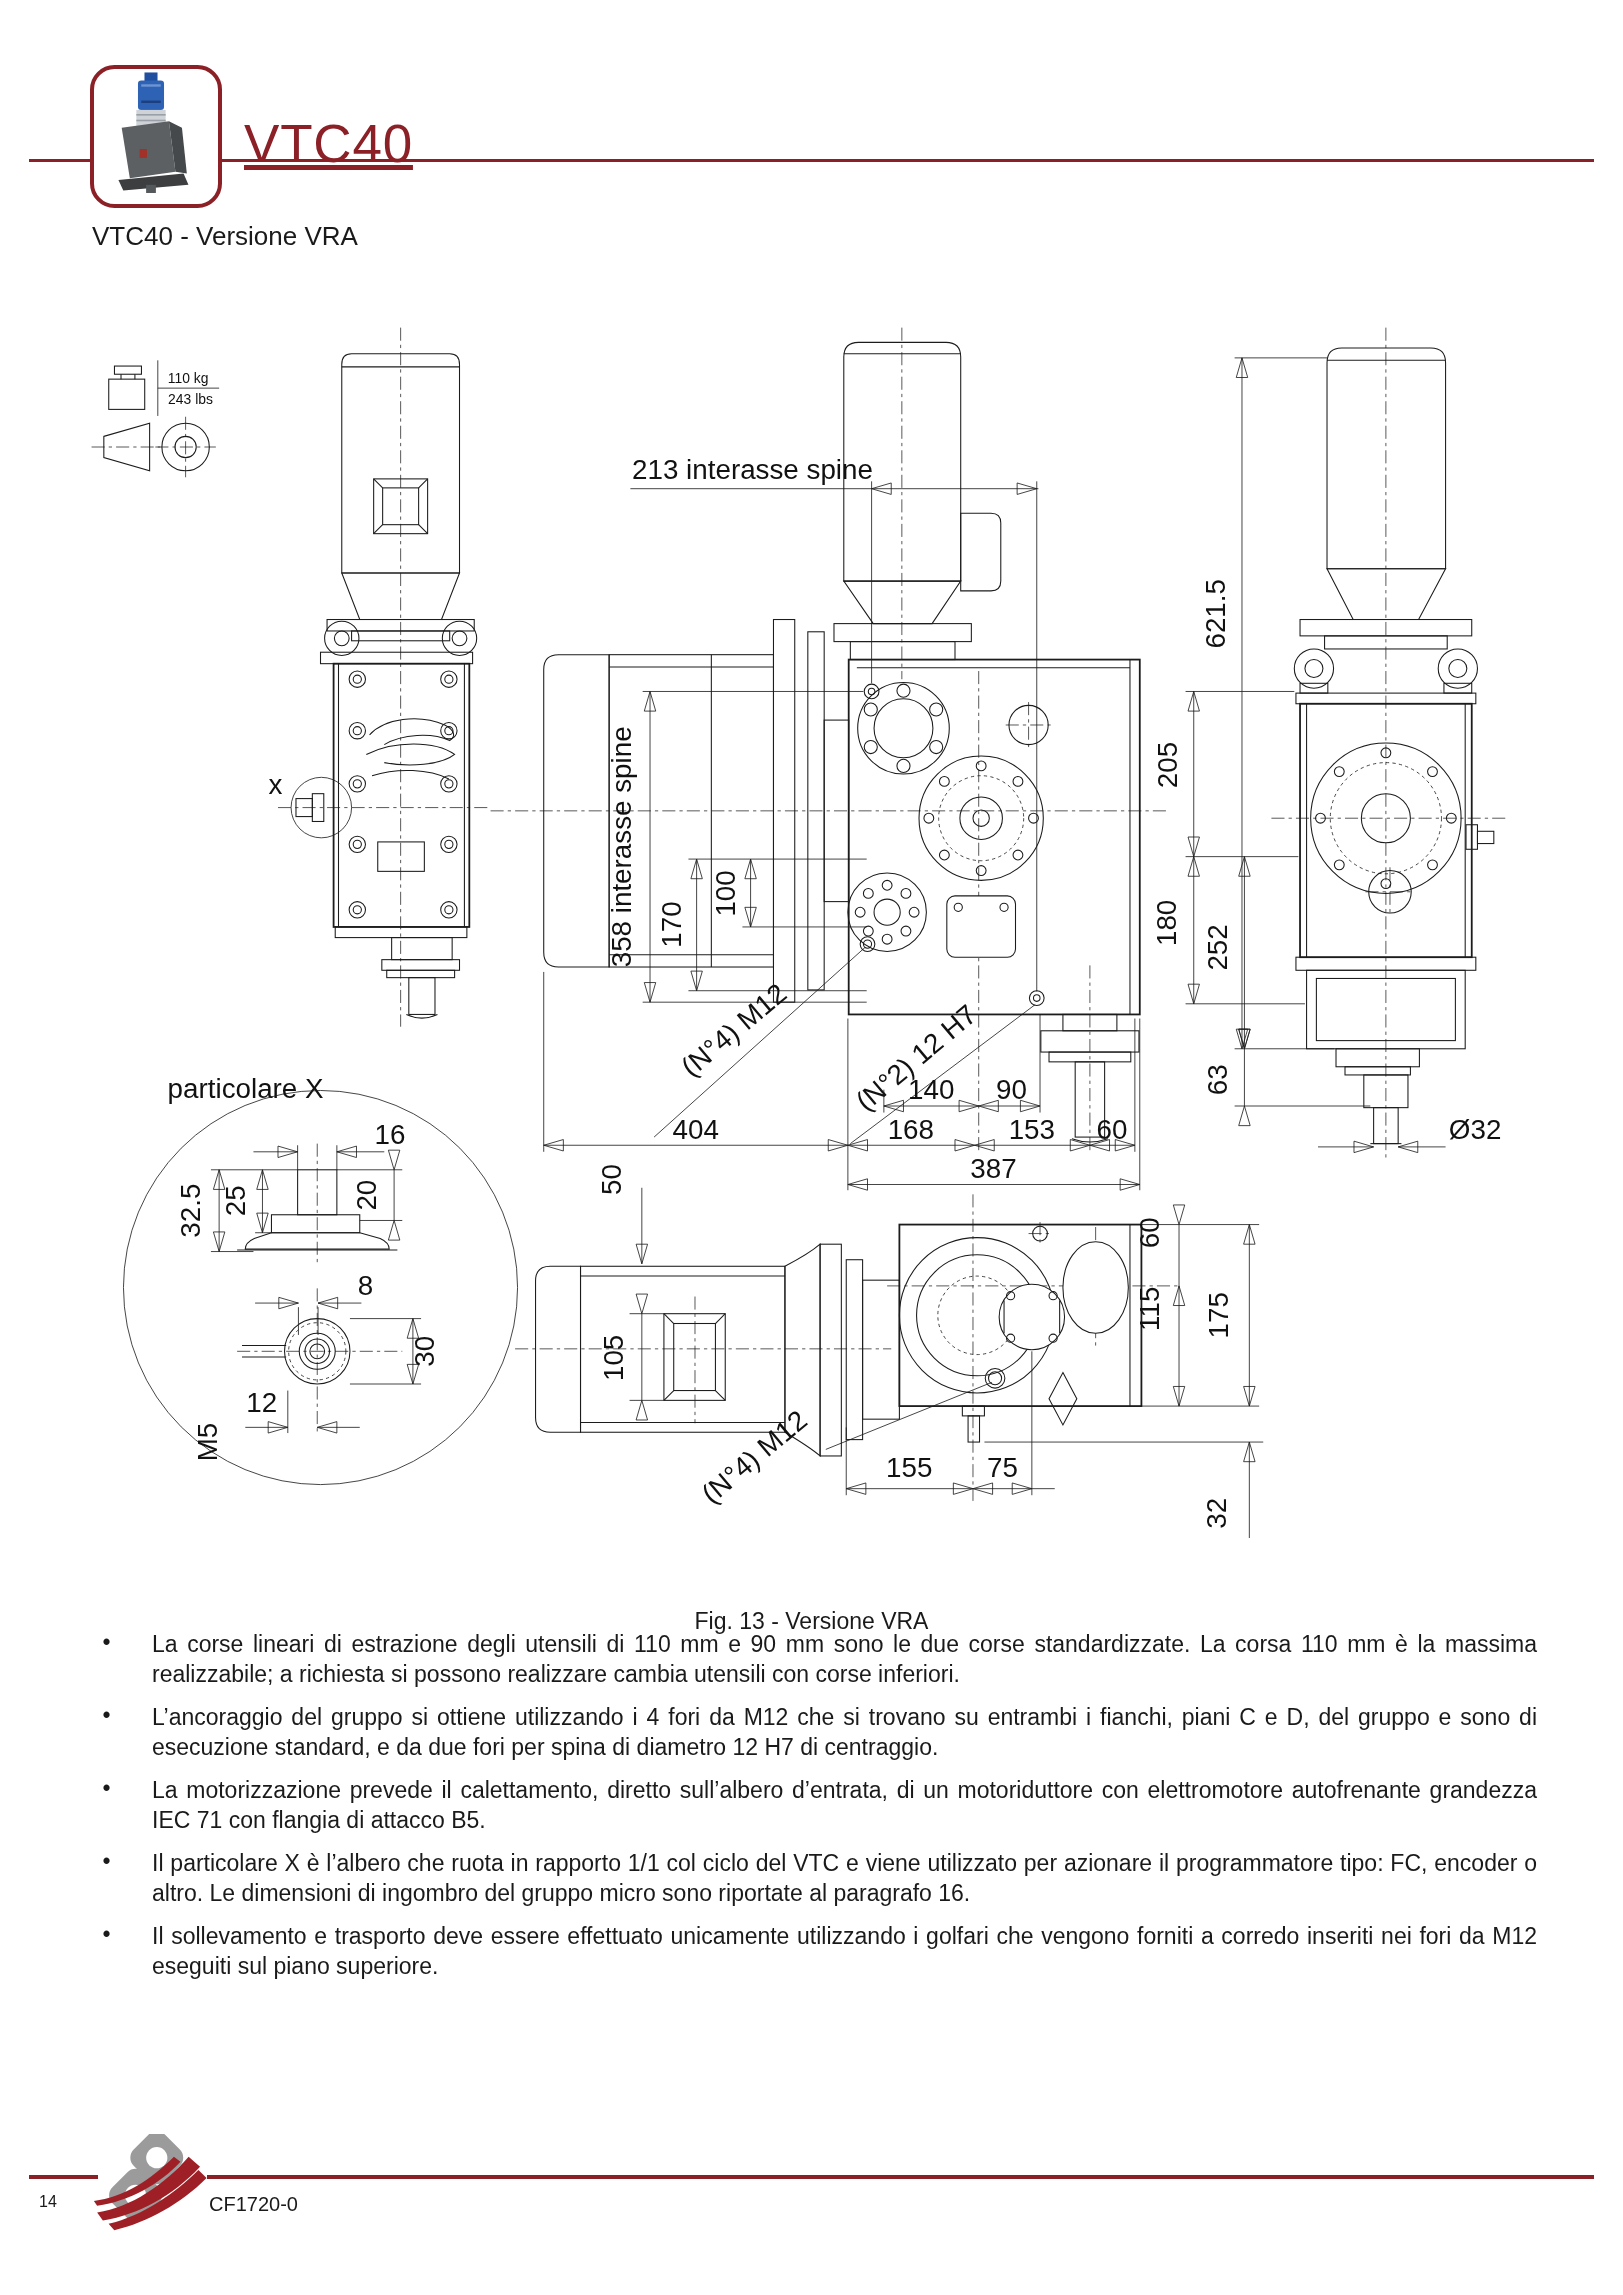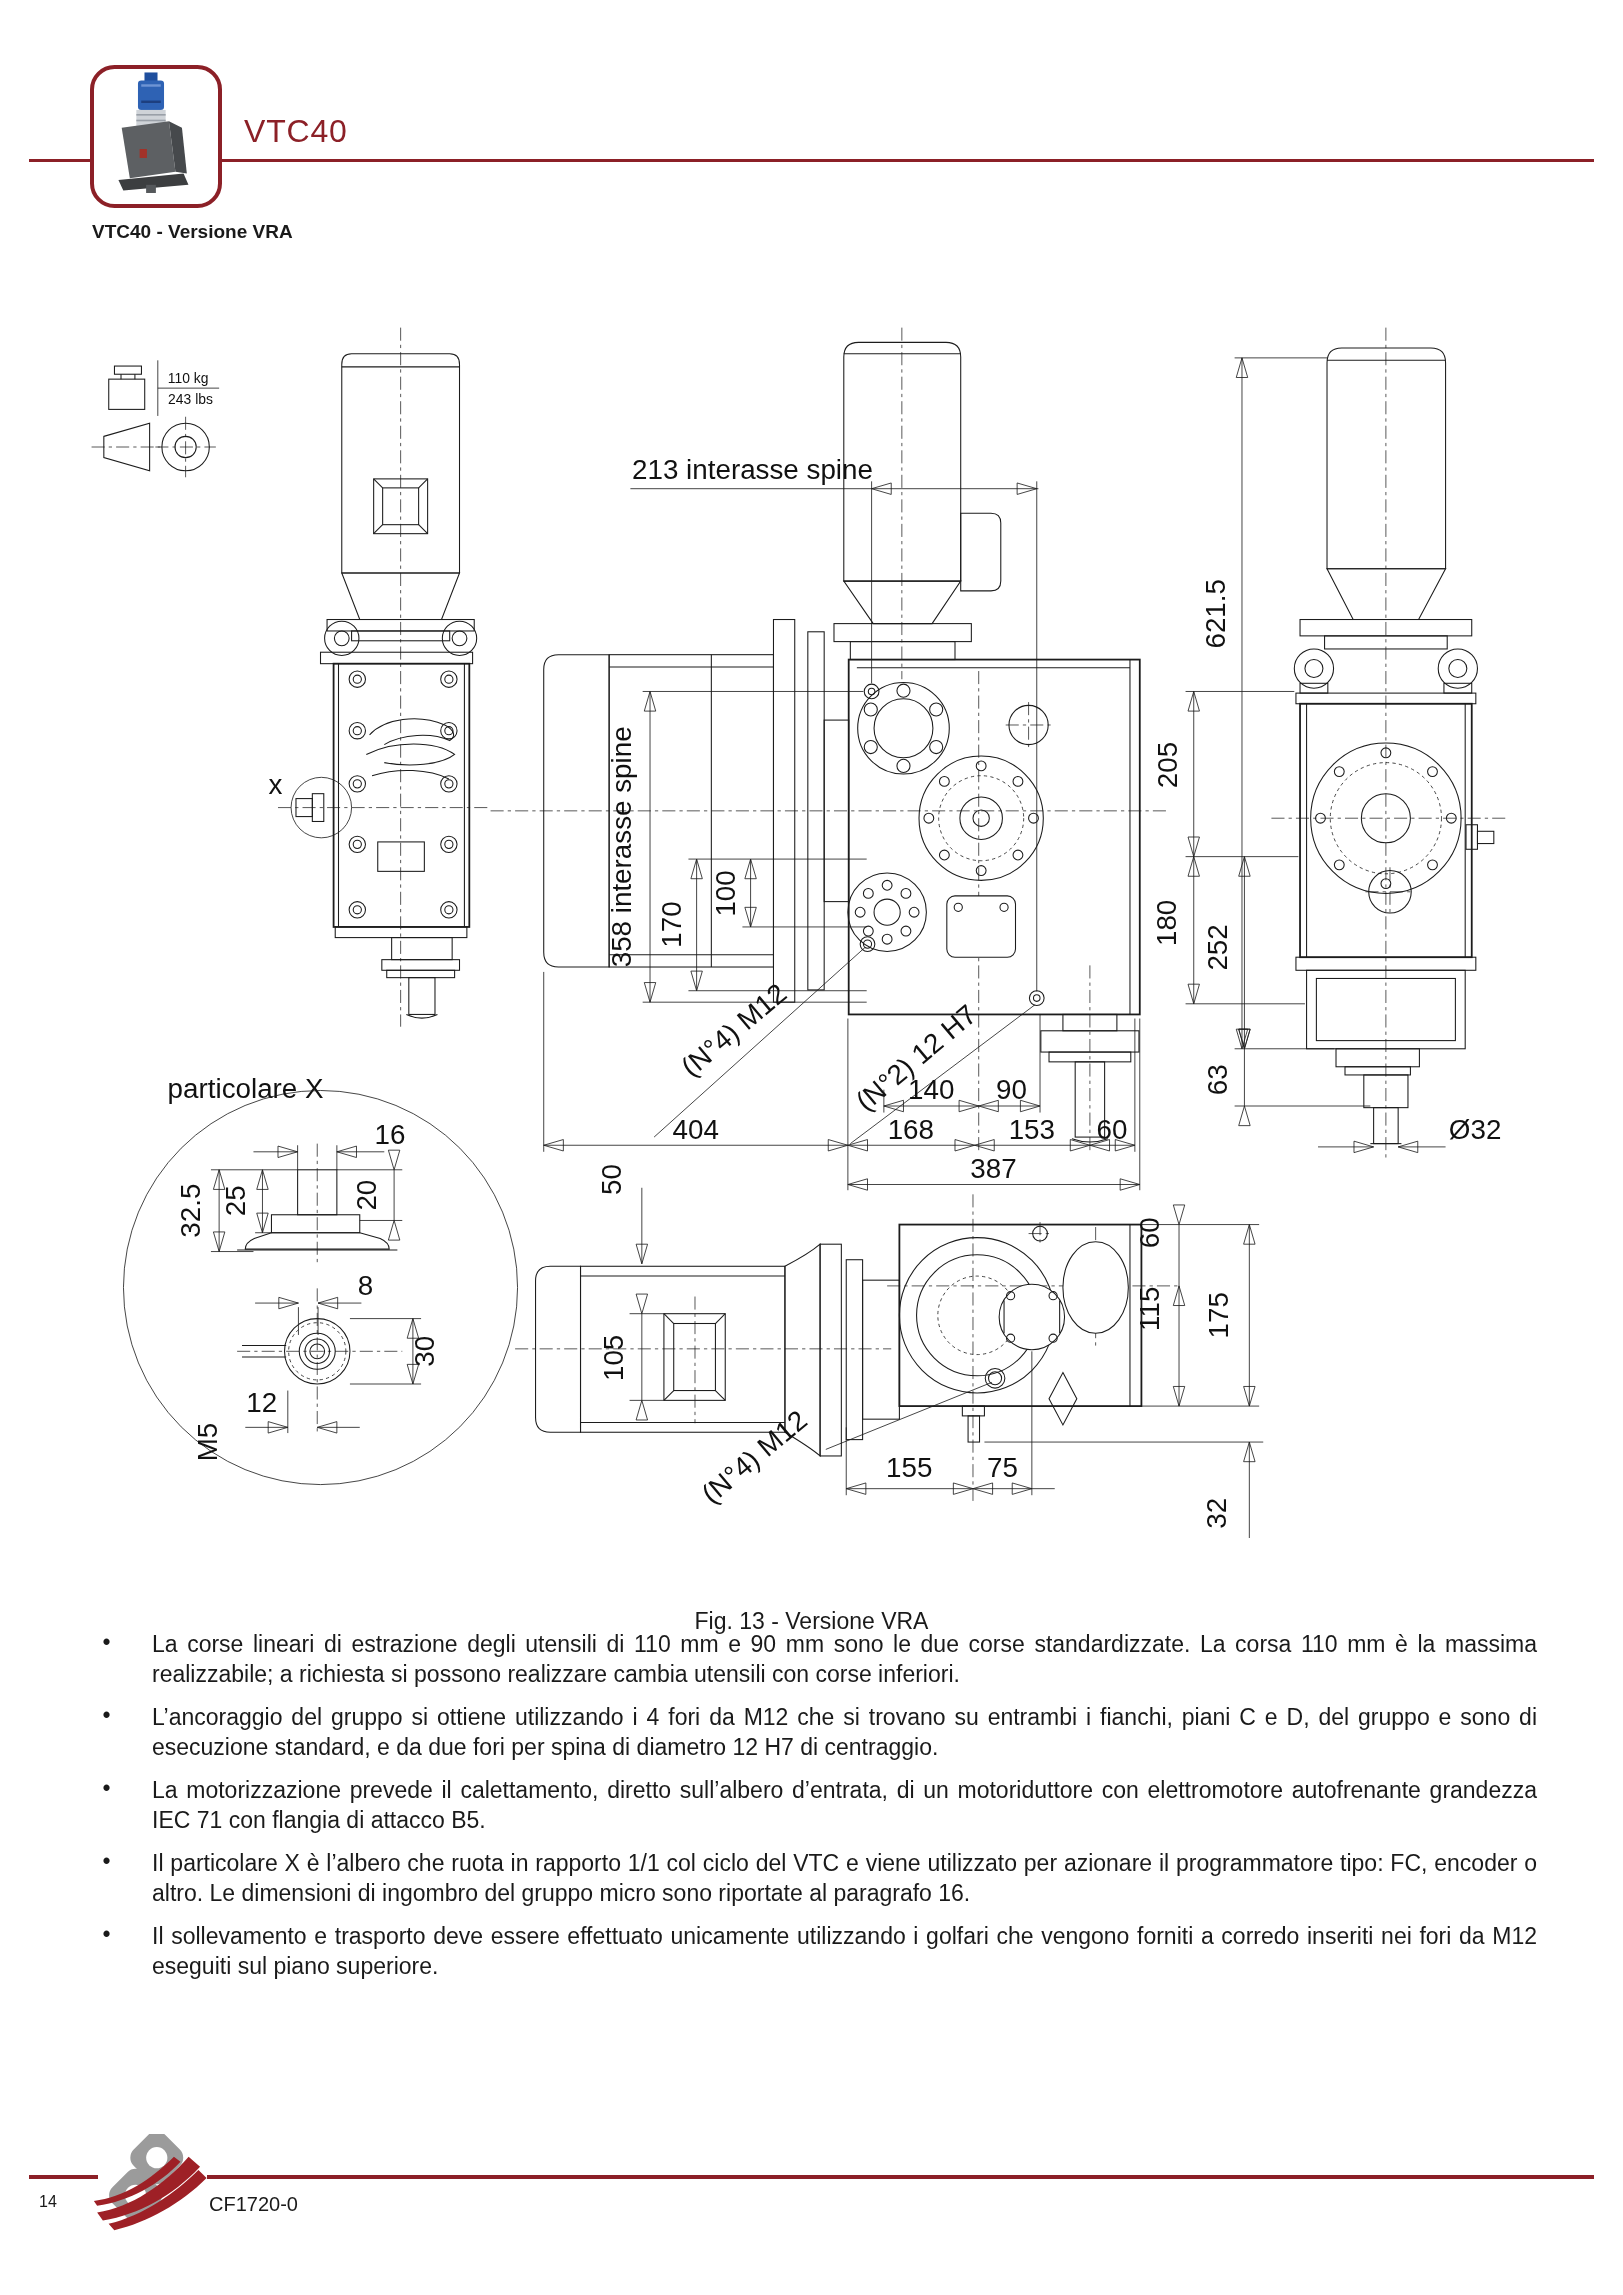--- a/index.html
+++ b/index.html
@@ -2,22 +2,22 @@
 <html style="font-size:13px"><head>
 <meta charset="utf-8">
 <style>
   html,body{margin:0;padding:0;background:#e8e8e8;}
   .page{position:relative;width:1623px;height:2295px;background:#ffffff;overflow:hidden;
         font-family:"Liberation Sans",sans-serif;color:#1a1a1a;}
   
   .top-rule{position:absolute;left:29px;right:29px;top:159px;height:3.3px;background:#8c2027;}
   .logo-box{position:absolute;left:90px;top:65px;width:124px;height:135px;background:#fff;
             border:4.9px solid #8c2027;border-radius:24.5px;z-index:2;}
-  .doc-title{position:absolute;left:244px;top:113px;font-size:32px;color:#8c2027;letter-spacing:0.8px;z-index:2;}
-  .heading{position:absolute;left:92px;top:221px;font-size:19px;font-weight:bold;}
+  .doc-title{position:absolute;left:244px;top:113px;font-size:53px;color:#8c2027;letter-spacing:0.8px;z-index:2;text-decoration:underline;}
+  .heading{position:absolute;left:92px;top:221px;font-size:26px;font-weight:normal;}
   
   .draw{position:absolute;left:0;top:311px;}
   svg .s{fill:none;stroke:#1c1c1c;stroke-width:1.3px;}
   svg .s2{fill:none;stroke:#1c1c1c;stroke-width:2.2px;}
   svg .wf{fill:#ffffff;stroke:#1c1c1c;stroke-width:1.3px;}
   svg .cl{fill:none;stroke:#1c1c1c;stroke-width:0.9px;stroke-dasharray:16 5 4 5;}
   svg .dl{fill:none;stroke:#1c1c1c;stroke-width:1px;}
   svg .ar{fill:none;stroke:#1c1c1c;stroke-width:1px;}
   svg .dsh{fill:none;stroke:#1c1c1c;stroke-width:1px;stroke-dasharray:4 4;}
   svg text{font-family:"Liberation Sans",sans-serif;fill:#111;stroke:none;}

